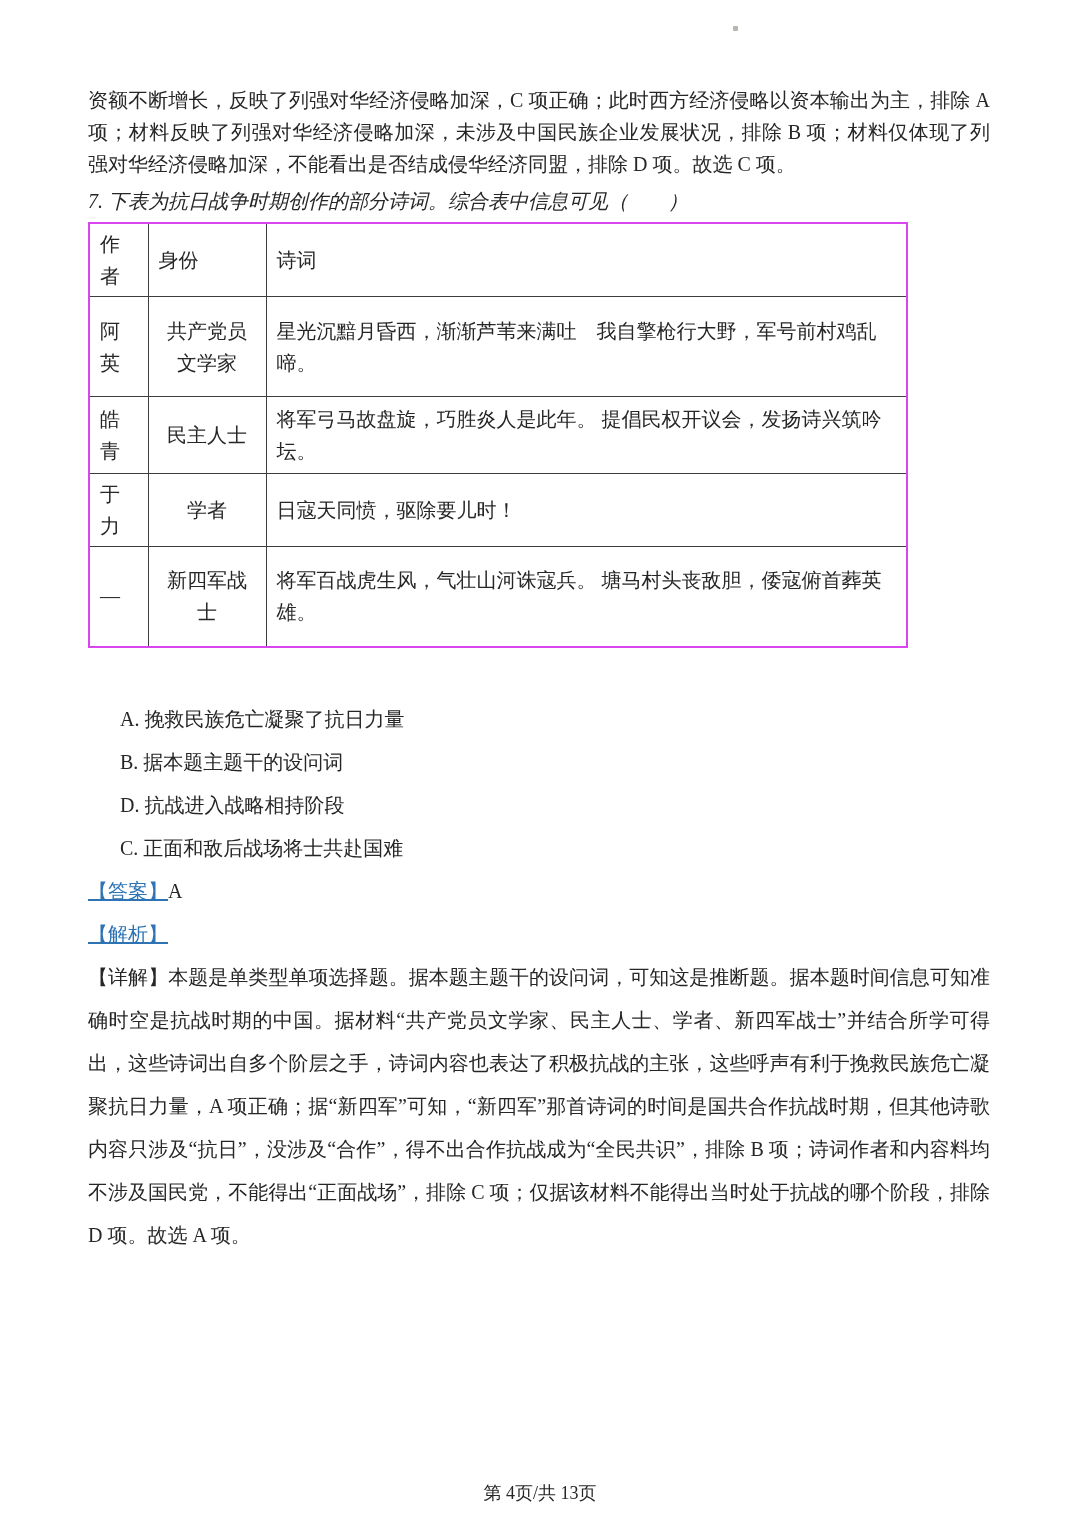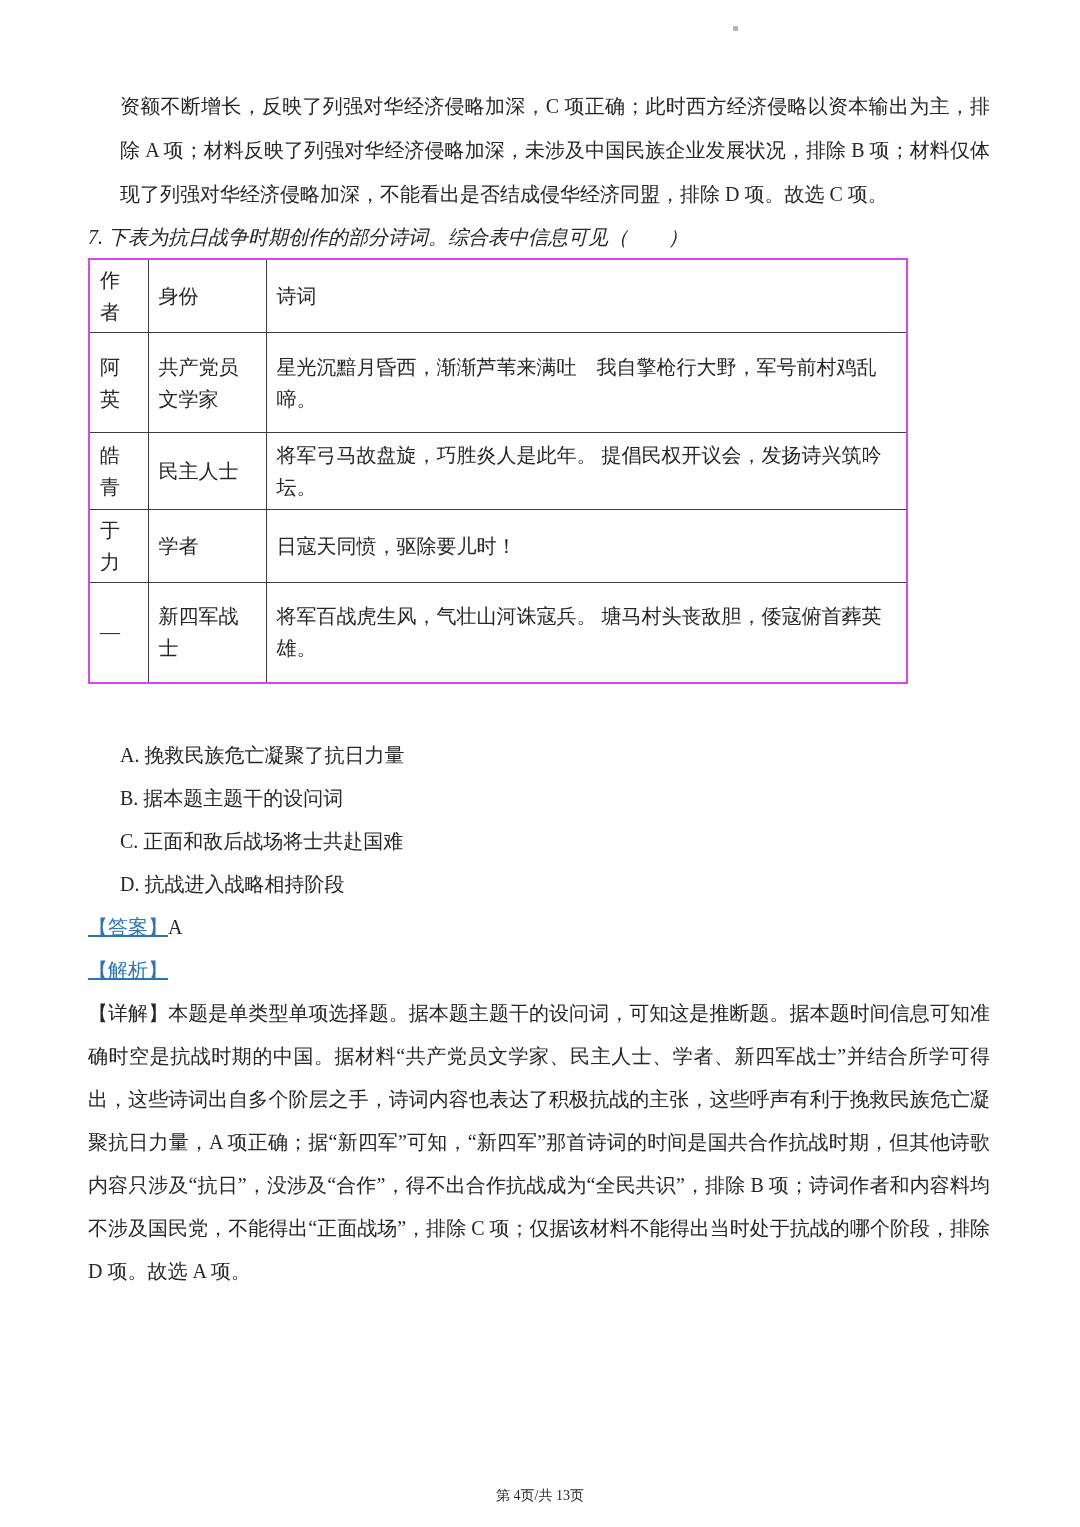--- a/index.html
+++ b/index.html
@@ -22,24 +22,23 @@
     width: 5px; height: 5px;
     background: #b9b6ae;
     border-radius: 1px;
   }
   .content {
     position: relative;
     padding: 84px 90px 0 88px;
     font-size: 20px;
   }
   .para {
-    line-height: 44px;
+    line-height: 32px;
     text-align: justify;
     text-justify: inter-ideograph;
-    margin-left: 32px;
   }
   .q-stem {
     line-height: 42px;
     text-align: justify;
     font-style: italic;
   }
   table.poem-table {
     border-collapse: collapse;
     width: 818px;
     table-layout: fixed;
@@ -54,21 +53,21 @@
     line-height: 32px;
   }
   col.c-author { width: 59px; }
   col.c-identity { width: 118px; }
   col.c-poem { width: 641px; }
   tr.r-head   { height: 58px; }
   tr.r-aying  { height: 100px; }
   tr.r-haoqing{ height: 77px; }
   tr.r-yuli   { height: 58px; }
   tr.r-n4a    { height: 100px; }
-  td.identity { white-space: pre-line; }
+  td.identity { white-space: pre-line; text-align: center; }
   td.dash-cell { vertical-align: middle; padding-top: 26px; }
   .options { margin-top: 50px; margin-left: 32px; }
   .option-line { line-height: 43px; }
   .answer-line, .analysis-line { line-height: 43px; }
   .label-blue { color: #2e74b5; text-decoration: underline; }
   .detail-para {
     line-height: 43px;
     text-align: justify;
     text-justify: inter-ideograph;
   }
@@ -76,21 +75,21 @@
     margin-top: 30px;
     line-height: 43px;
     text-align: justify;
     text-justify: inter-ideograph;
   }
   .footer {
     position: absolute;
     left: 0; bottom: 22px;
     width: 100%;
     text-align: center;
-    font-size: 14px;
+    font-size: 18px;
     color: #262626;
   }
 </style>
 </head>
 <body>
 
 <div class="page">
 
   <div class="speck"></div>
 
@@ -132,22 +131,22 @@
         <td class="dash-cell">—</td>
         <td class="identity">新四军战士</td>
         <td>将军百战虎生风，气壮山河诛寇兵。 塘马村头丧敌胆，倭寇俯首葬英雄。</td>
       </tr>
     </tbody>
       </table>
 
     <div class="options">
       <p class="option-line">A. 挽救民族危亡凝聚了抗日力量</p>
       <p class="option-line">B. 据本题主题干的设问词</p>
+      <p class="option-line">D. 抗战进入战略相持阶段</p>
       <p class="option-line">C. 正面和敌后战场将士共赴国难</p>
-      <p class="option-line">D. 抗战进入战略相持阶段</p>
     </div>
 
     <p class="answer-line"><span class="label-blue">【答案】</span><span>A</span></p>
 
     <p class="analysis-line"><span class="label-blue">【解析】</span></p>
 
     <p class="detail-para">【详解】本题是单类型单项选择题。据本题主题干的设问词，可知这是推断题。据本题时间信息可知准确时空是抗战时期的中国。据材料“共产党员文学家、民主人士、学者、新四军战士”并结合所学可得出，这些诗词出自多个阶层之手，诗词内容也表达了积极抗战的主张，这些呼声有利于挽救民族危亡凝聚抗日力量，A 项正确；据“新四军”可知，“新四军”那首诗词的时间是国共合作抗战时期，但其他诗歌内容只涉及“抗日”，没涉及“合作”，得不出合作抗战成为“全民共识”，排除 B 项；诗词作者和内容料均不涉及国民党，不能得出“正面战场”，排除 C 项；仅据该材料不能得出当时处于抗战的哪个阶段，排除 D 项。故选 A 项。</p>
 
 
   </div>

